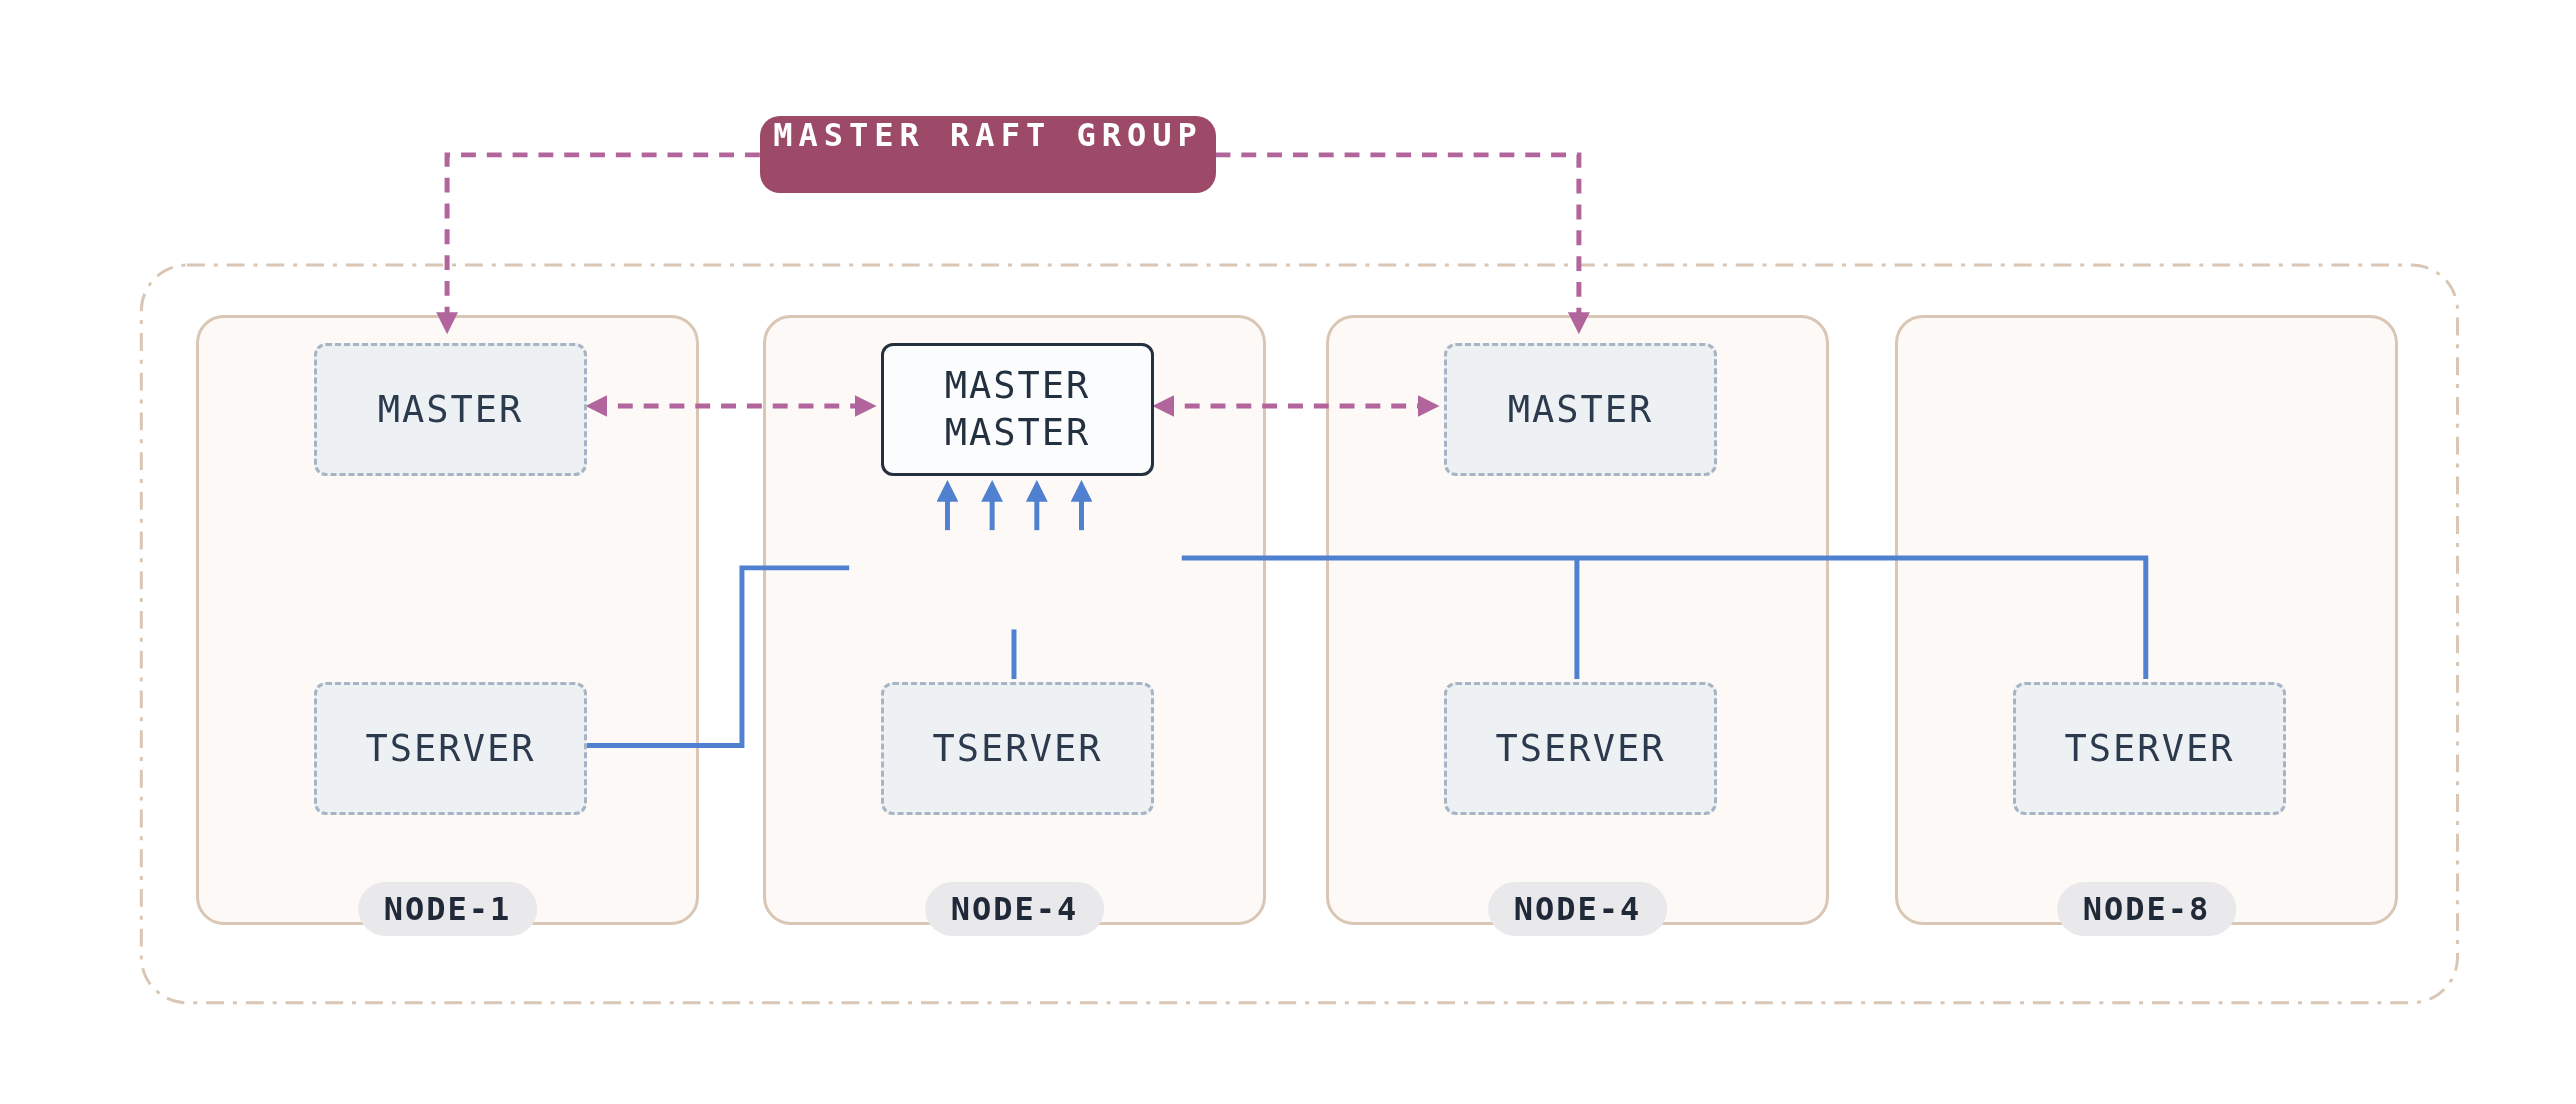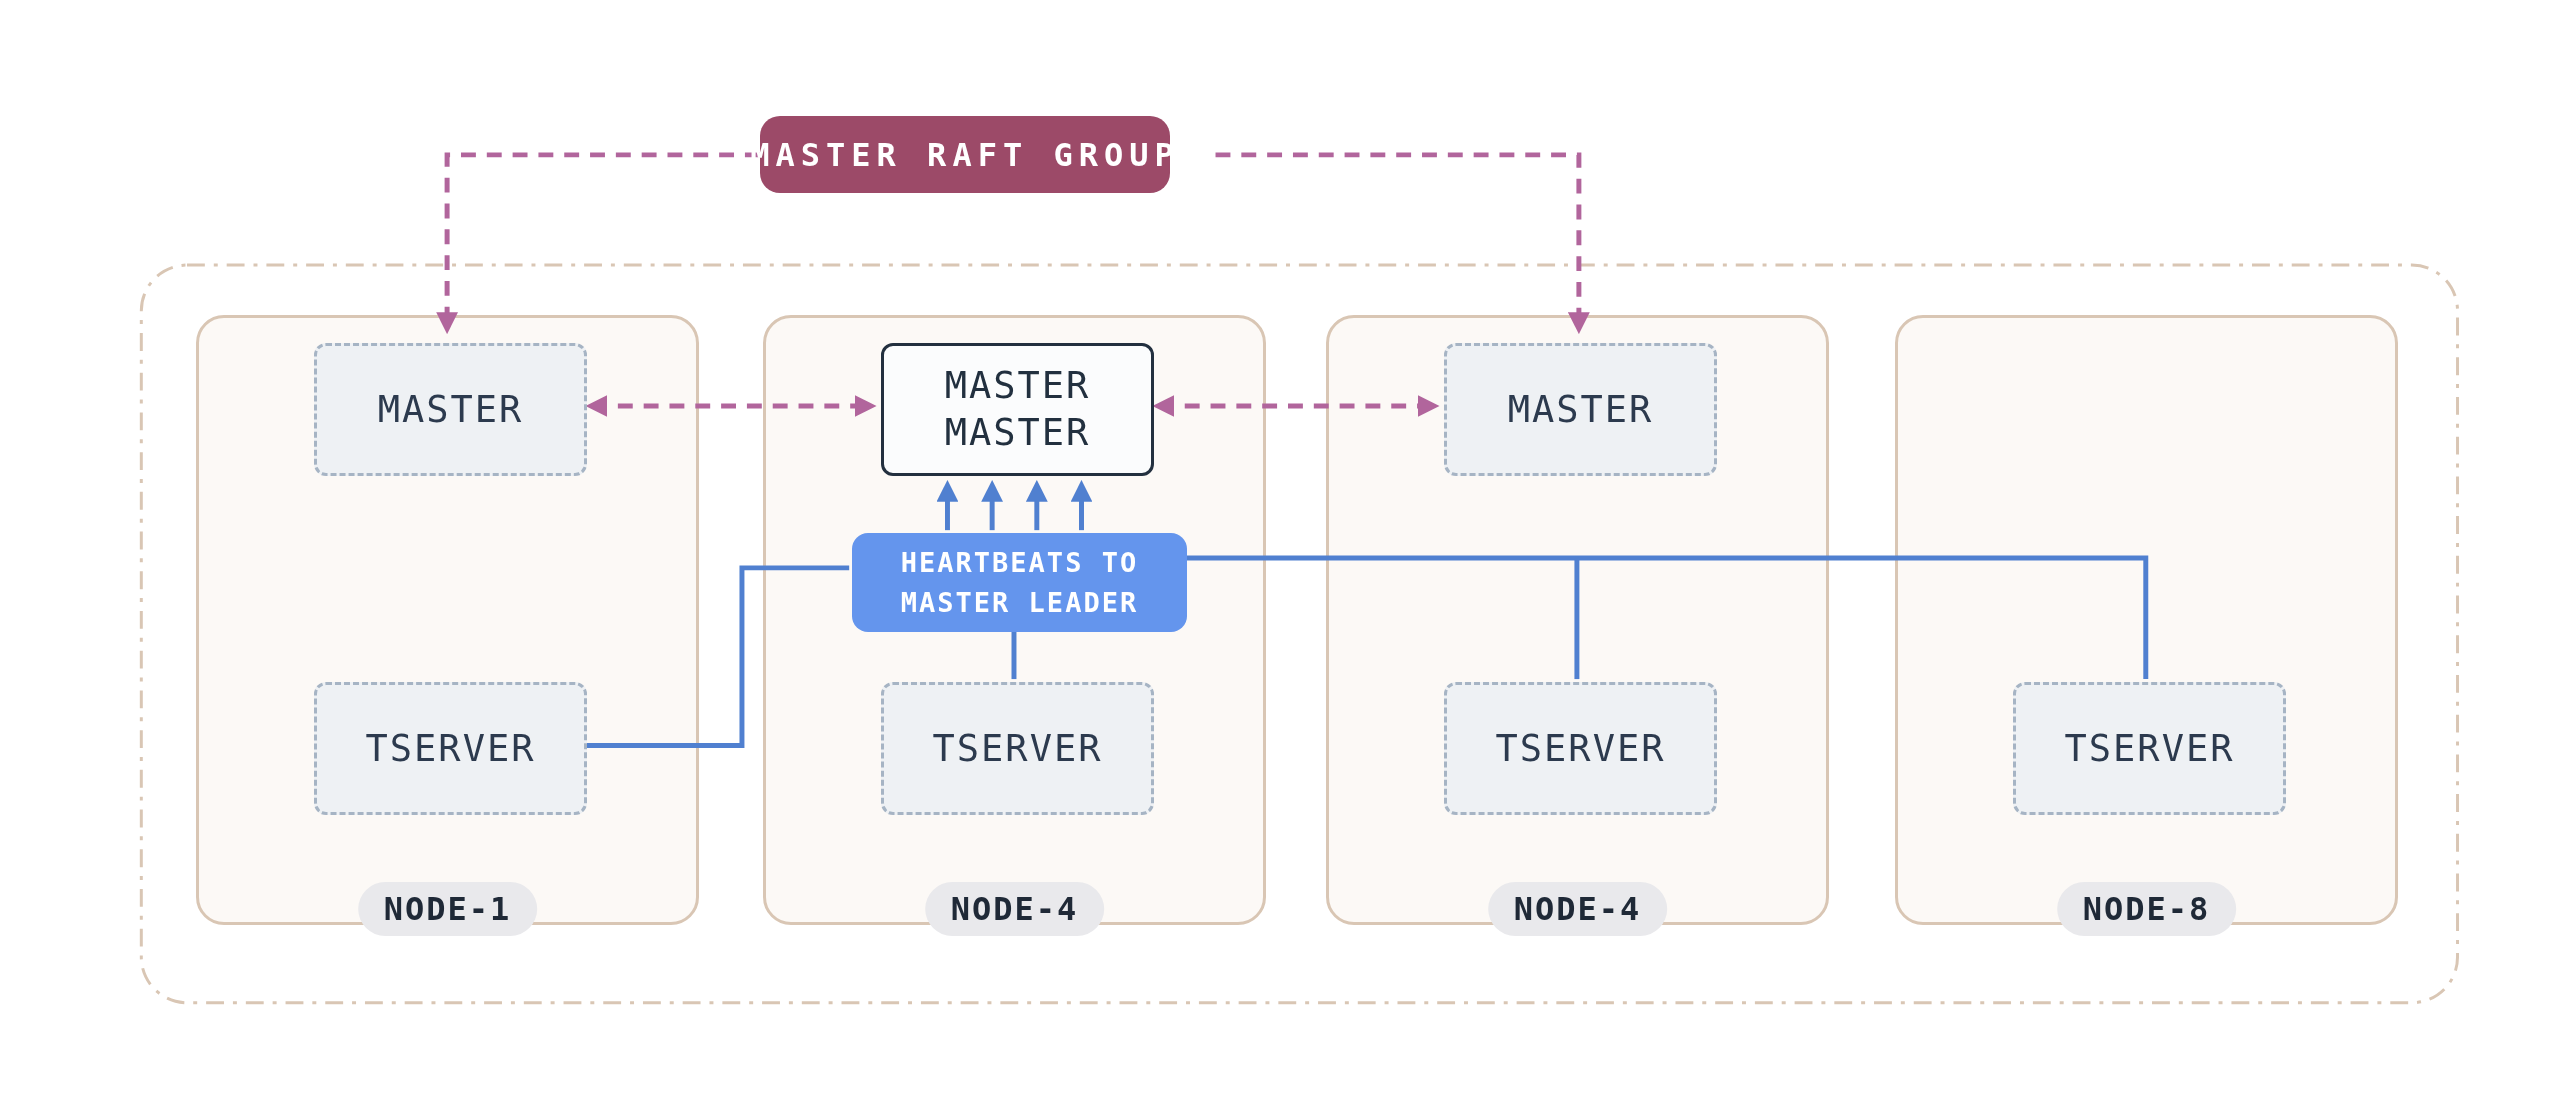--- a/index.html
+++ b/index.html
@@ -15,23 +15,23 @@
     --pill_bg:#e9e9ec;
     --text_dark:#2c3a4e;
   }
   html,body{margin:0;padding:0;background:#ffffff;}
   .canvas{
     position:relative;width:2576px;height:1104px;background:#ffffff;
     font-family:"DejaVu Sans Mono","Liberation Mono",monospace;overflow:hidden;
   }
   
   .raft-box{
-    position:absolute;left:760px;top:116px;width:410px;height:77px;
+    position:absolute;left:760px;top:116px;width:456px;height:77px;
     background:var(--raft_box);border-radius:20px;z-index:3;
-    display:flex;align-items:center;justify-content:center;
+    display:flex;justify-content:center;
   }
   .raft-box .lbl{color:#ffffff;font-size:32px;font-weight:700;letter-spacing:6px;white-space:nowrap;}
 
   
   .node{
     position:absolute;top:315px;width:503px;height:610px;box-sizing:border-box;
     background:var(--node_bg);border:3px solid var(--node_border);border-radius:28px;
   }
   .node1{left:196px}.node2{left:763px}.node3{left:1326px}.node4{left:1895px}
 
@@ -93,24 +93,20 @@
       <span>TSERVER</span>
     </div>
     <div class="pill">NODE-1</div>
   </div>
 
   <div class="node node2">
     <div class="leader">
       <span>MASTER</span>
       <span>MASTER</span>
     </div>
-    <div class="heartbeat">
-      <span>HEARTBEATS TO</span>
-      <span>MASTER LEADER</span>
-    </div>
     <div class="srv tserver">
       <span>TSERVER</span>
     </div>
     <div class="pill">NODE-4</div>
   </div>
 
   <div class="node node3">
     <div class="srv master">
       <span>MASTER</span>
     </div>

